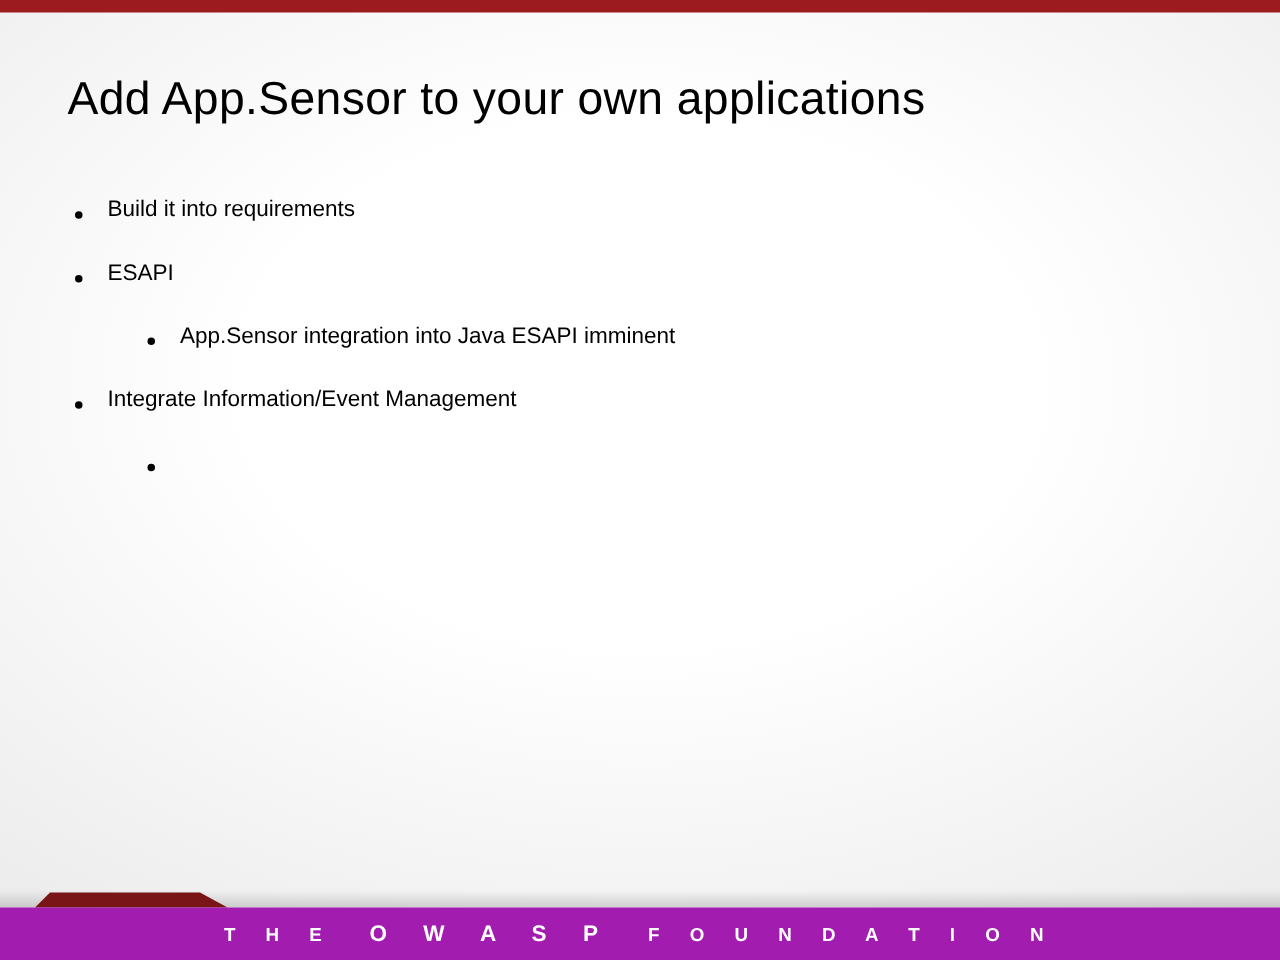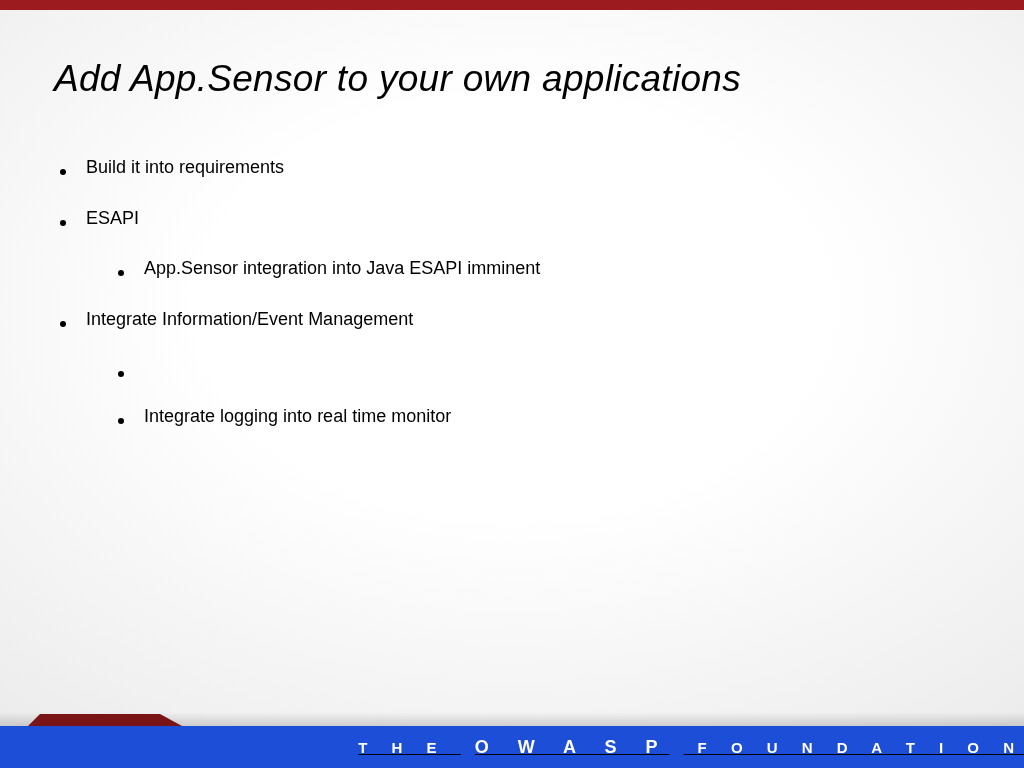--- a/index.html
+++ b/index.html
@@ -16,21 +16,20 @@
     height: 10px;
     background: #9b1b1f;
   }
   .title {
     position: absolute;
     top: 58px;
     left: 54px;
     font-size: 37px;
     letter-spacing: 0.3px;
     font-weight: 400;
-    font-style: italic;
   }
   .content {
     position: absolute;
     top: 156px;
     left: 60px;
     right: 40px;
   }
   .bul {
     display: flex;
     align-items: flex-start;
@@ -61,25 +60,24 @@
     position: absolute;
     left: 0; bottom: 0;
     width: 100%;
     height: 60px;
   }
   .footer-bar {
     position: absolute;
     left: 0; bottom: 0;
     width: 100%;
     height: 42px;
-    background: #1d4ed8;
+    background: #a21caf;
     display: flex;
     align-items: center;
-    justify-content: flex-end;
-    text-decoration: underline;
+    justify-content: center;
   }
   .footer-text {
     color: #fff;
     font-size: 15px;
     letter-spacing: 10px;
     font-weight: 600;
   }
   .footer-text .big {
     font-size: 18px;
     letter-spacing: 12px;
@@ -139,24 +137,20 @@
     <span class="dot"></span>
     <span class="txt">App.Sensor integration into Java ESAPI imminent</span>
   </div>
   <div class="bul">
     <span class="dot"></span>
     <span class="txt">Integrate Information/Event Management</span>
   </div>
   <div class="bul lvl2">
     <span class="dot"></span>
   </div>
-  <div class="bul lvl2">
-    <span class="dot"></span>
-    <span class="txt">Integrate logging into real time monitor</span>
-  </div>
 </div>
 
 <div class="footer">
   <div class="footer-shadow"></div>
   <div class="footer-ribbon-top"></div>
   <div class="footer-bar">
     <div class="footer-text">
       <span>T H E</span>
       <span class="big">O W A S P</span>
       <span>F O U N D A T I O N</span>

